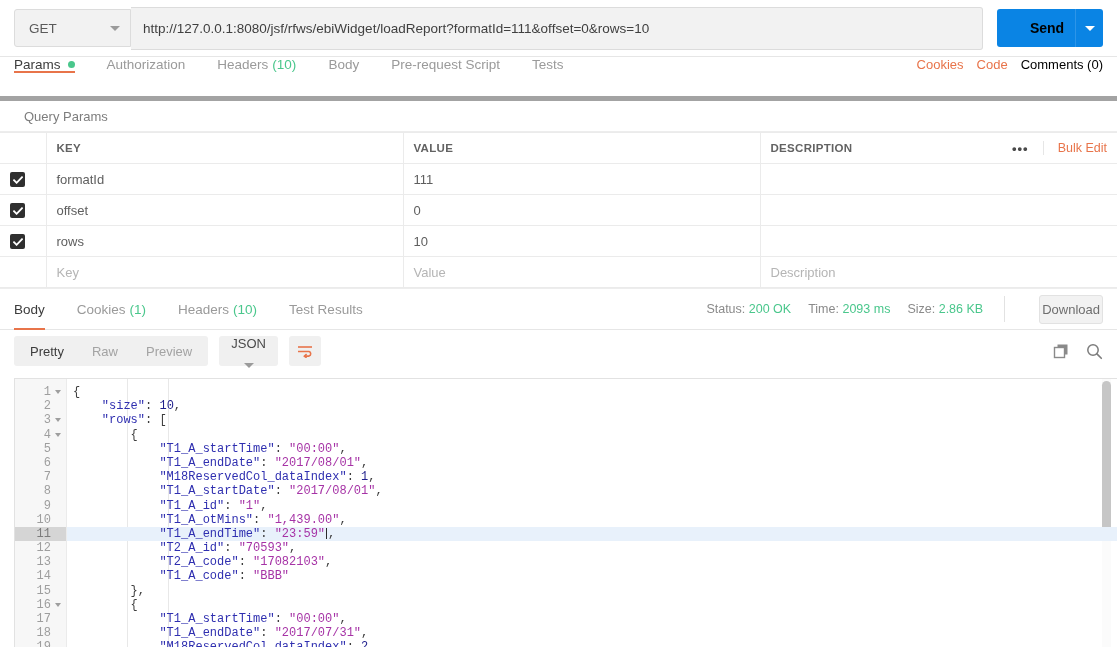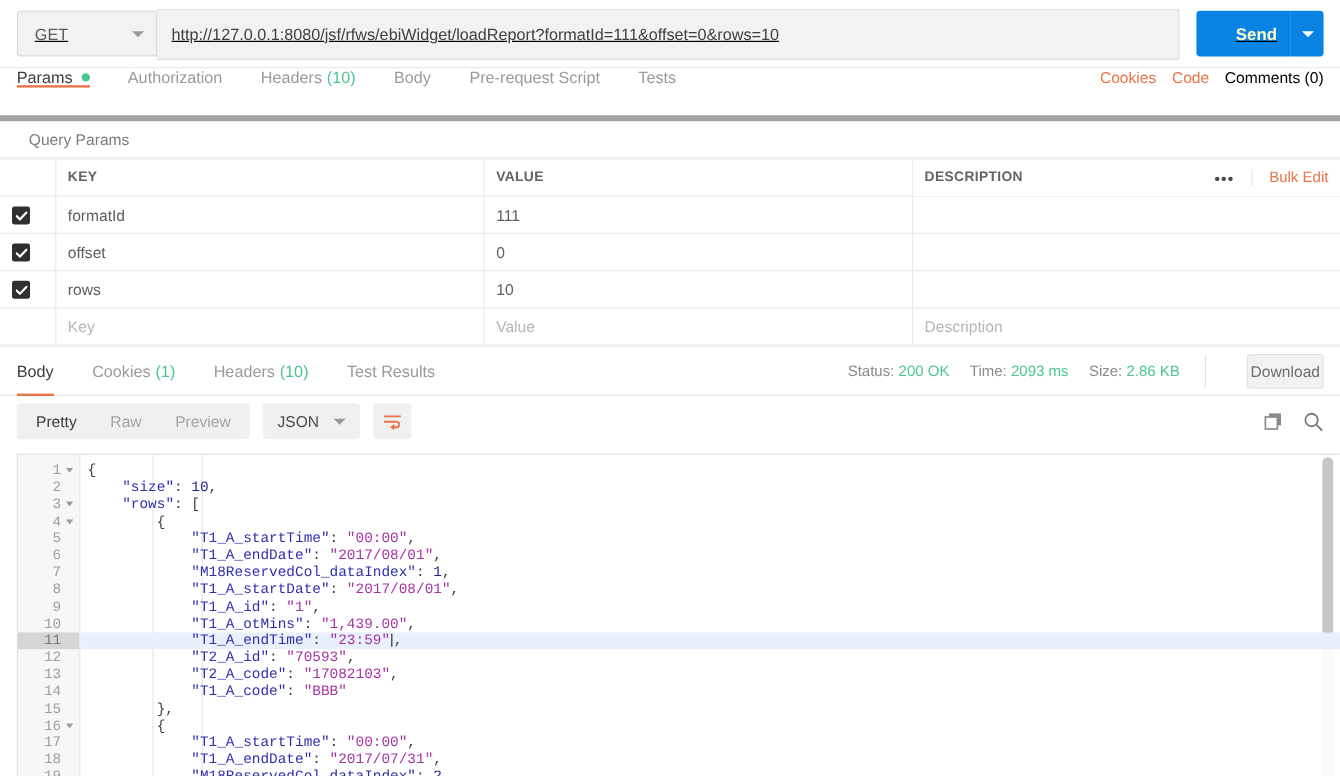--- a/index.html
+++ b/index.html
@@ -14,21 +14,20 @@
   .app { width: 1117px; height: 647px; position: relative; background: #fff; }
 
   
   .urlbar {
     height: 57px;
     display: flex;
     align-items: center;
     padding: 0 14px;
     background: #fff;
     border-bottom: 1px solid #e6e6e6;
-    text-decoration: underline;
   }
   .method-select {
     width: 117px; height: 38px;
     border: 1px solid #dcdcdc;
     background: #f2f2f2;
     border-radius: 3px 0 0 3px;
     display: flex; align-items: center;
     padding: 0 10px 0 14px;
     font-size: 13.5px; color: #5a5a5a;
     position: relative;
@@ -46,21 +45,21 @@
     border: 1px solid #dcdcdc; border-left: none;
     background: #f2f2f2;
     border-radius: 0 3px 3px 0;
     display: flex; align-items: center;
     padding: 0 12px;
     font-size: 13.5px; color: #404040;
     overflow: hidden; white-space: nowrap;
   }
   .send-wrap { display: flex; margin-left: 14px; }
   .send-btn {
-    background: #0a84e4; color: #fef9c3;
+    background: #0a84e4; color: #000000;
     height: 38px; width: 78px;
     border: none; border-radius: 3px 0 0 3px;
     font-size: 14px; font-weight: bold;
     cursor: pointer;
     font-family: "Liberation Sans", sans-serif;
     display: flex; align-items: center; justify-content: center; padding-left: 28px;
   }
   .send-caret {
     background: #0a84e4; width: 28px; height: 38px;
     border-radius: 0 3px 3px 0;
@@ -207,21 +206,21 @@
     display: flex; align-items: center; padding: 0 2px;
   }
   .seg .s-item {
     padding: 0 14px; height: 26px; display: flex; align-items: center;
     font-size: 13px; color: #a3a3a3; cursor: pointer; border-radius: 2px;
   }
   .seg .s-item.active { color: #3c3c3c; }
   .fmt-select {
     margin-left: 11px; background: #f0f0f0; border-radius: 3px;
     height: 30px; display: flex; align-items: center; gap: 12px;
-    padding: 0 12px; font-size: 13px; color: #4a4a4a; cursor: pointer;
+    padding: 0 12px; font-size: 13px; color: #4a4a4a; cursor: pointer; flex-direction: column;
   }
   .wrap-btn {
     margin-left: 11px; background: #f0f0f0; border-radius: 3px;
     height: 30px; width: 32px; display: flex;
     align-items: center; justify-content: center; cursor: pointer;
   }
   .tb-right { margin-left: auto; display: flex; align-items: center; gap: 16px; }
   .icon-btn { cursor: pointer; display: flex; align-items: center; }
 
   

